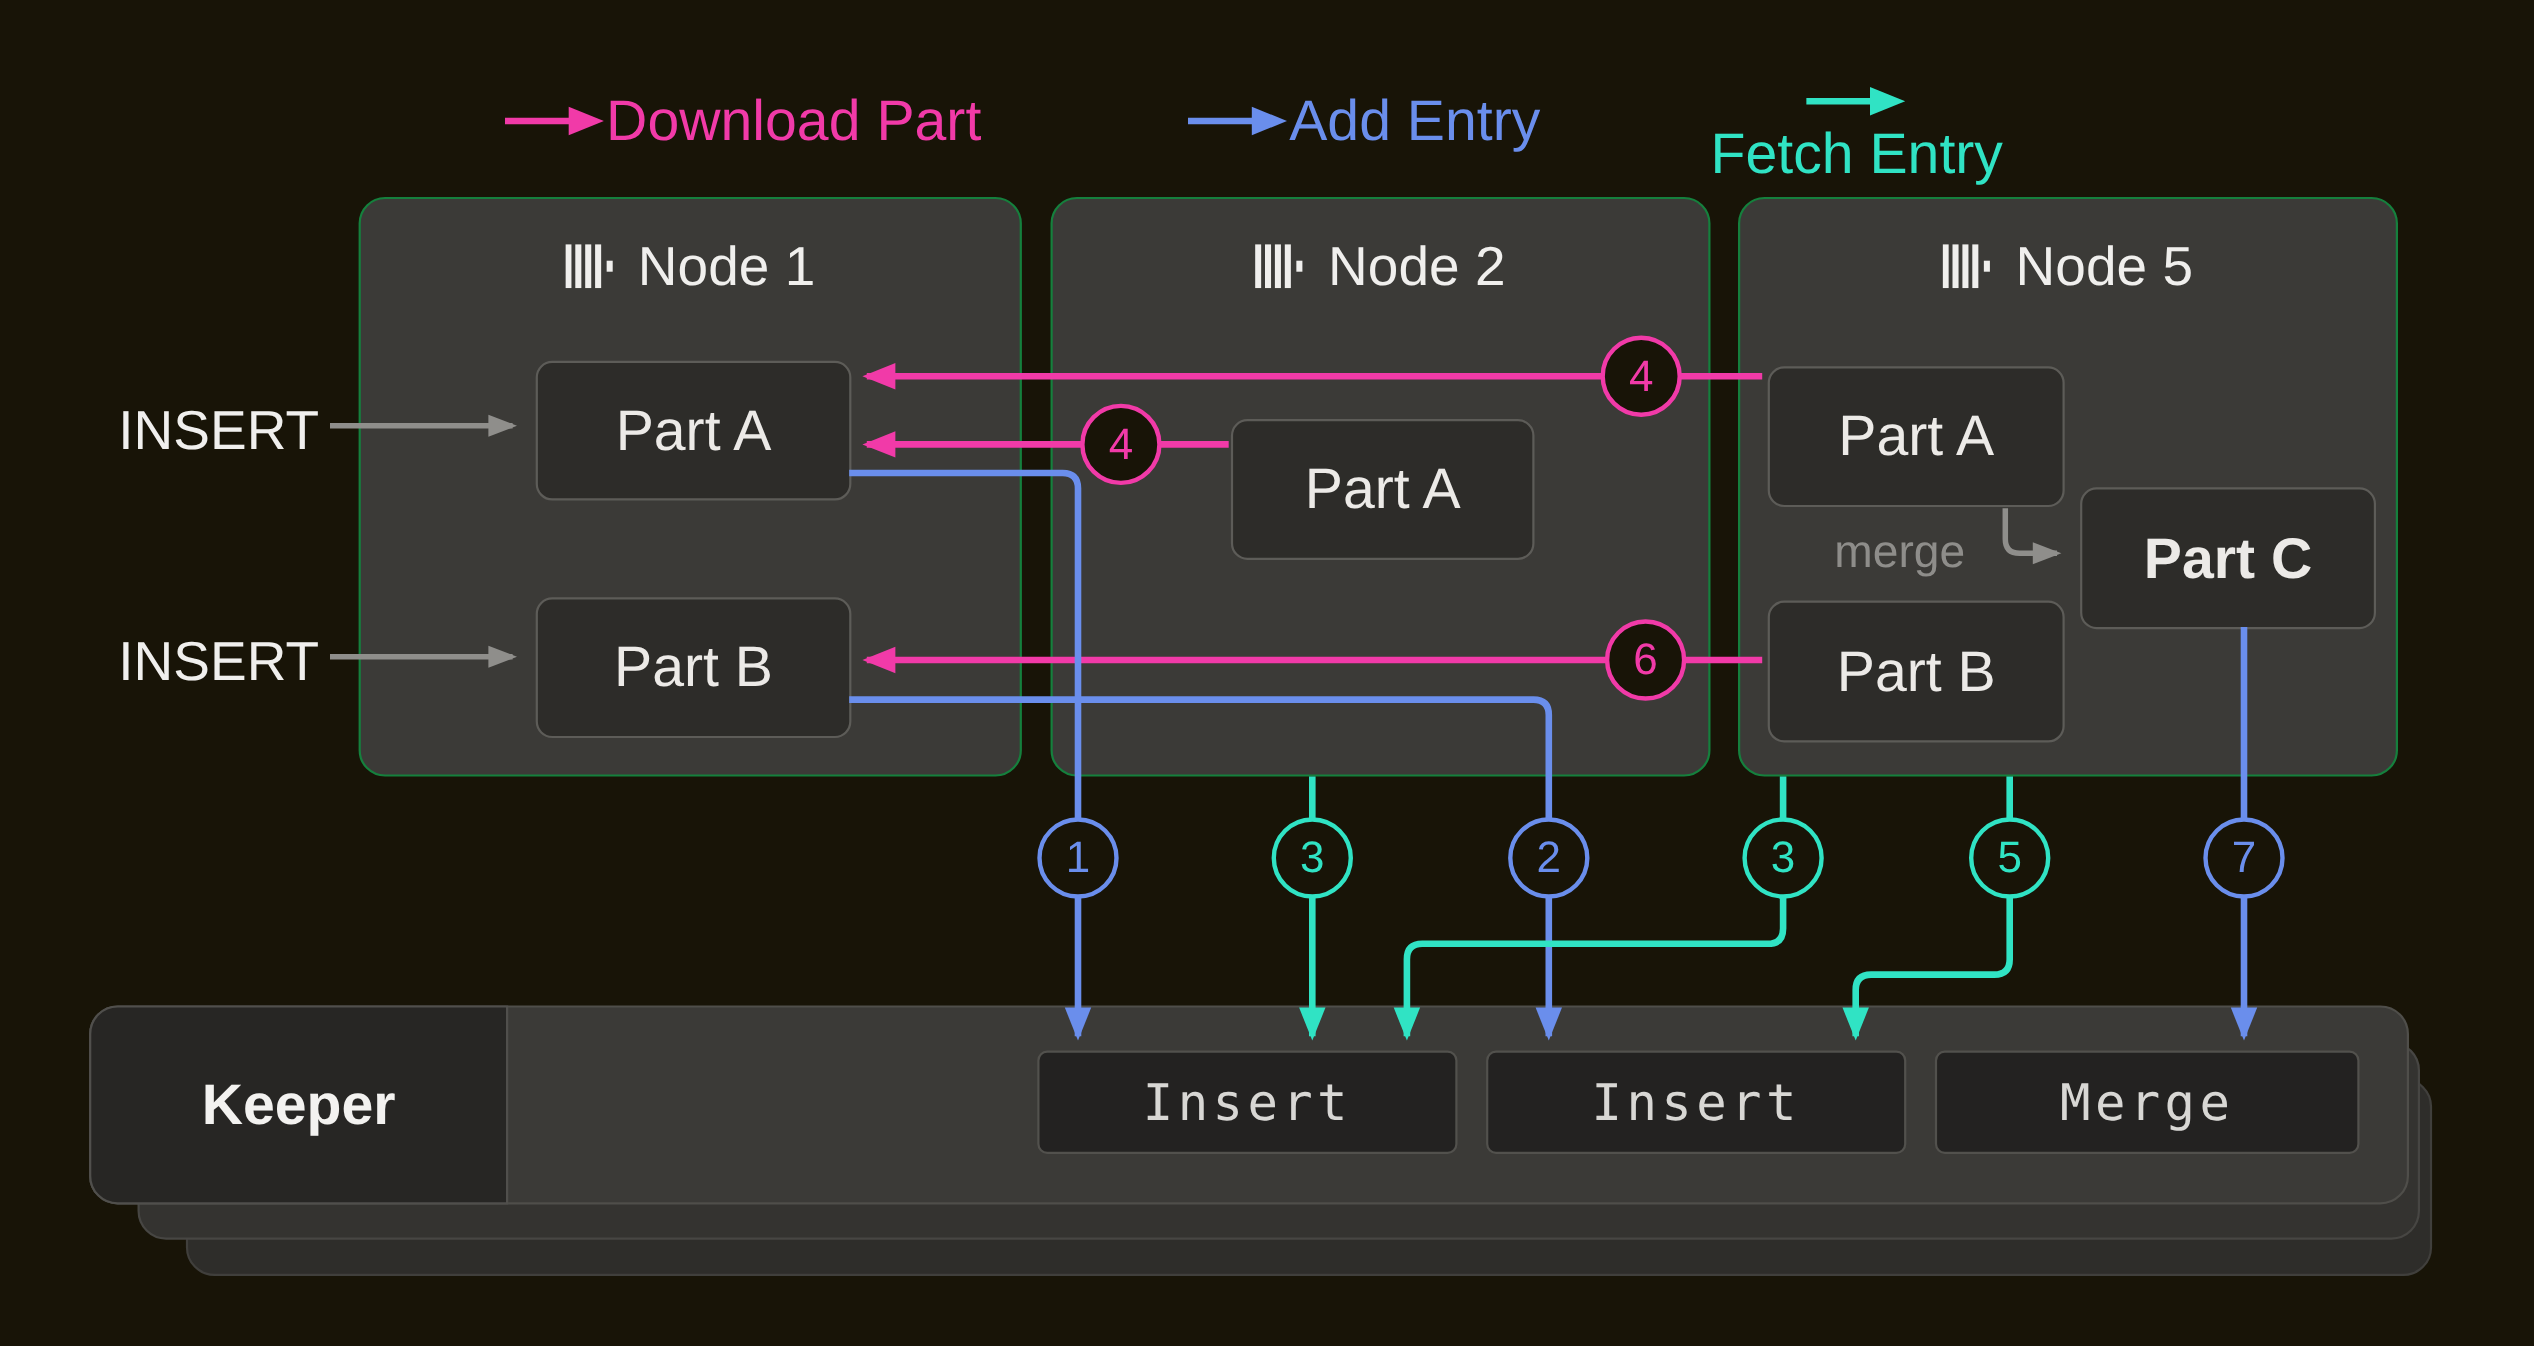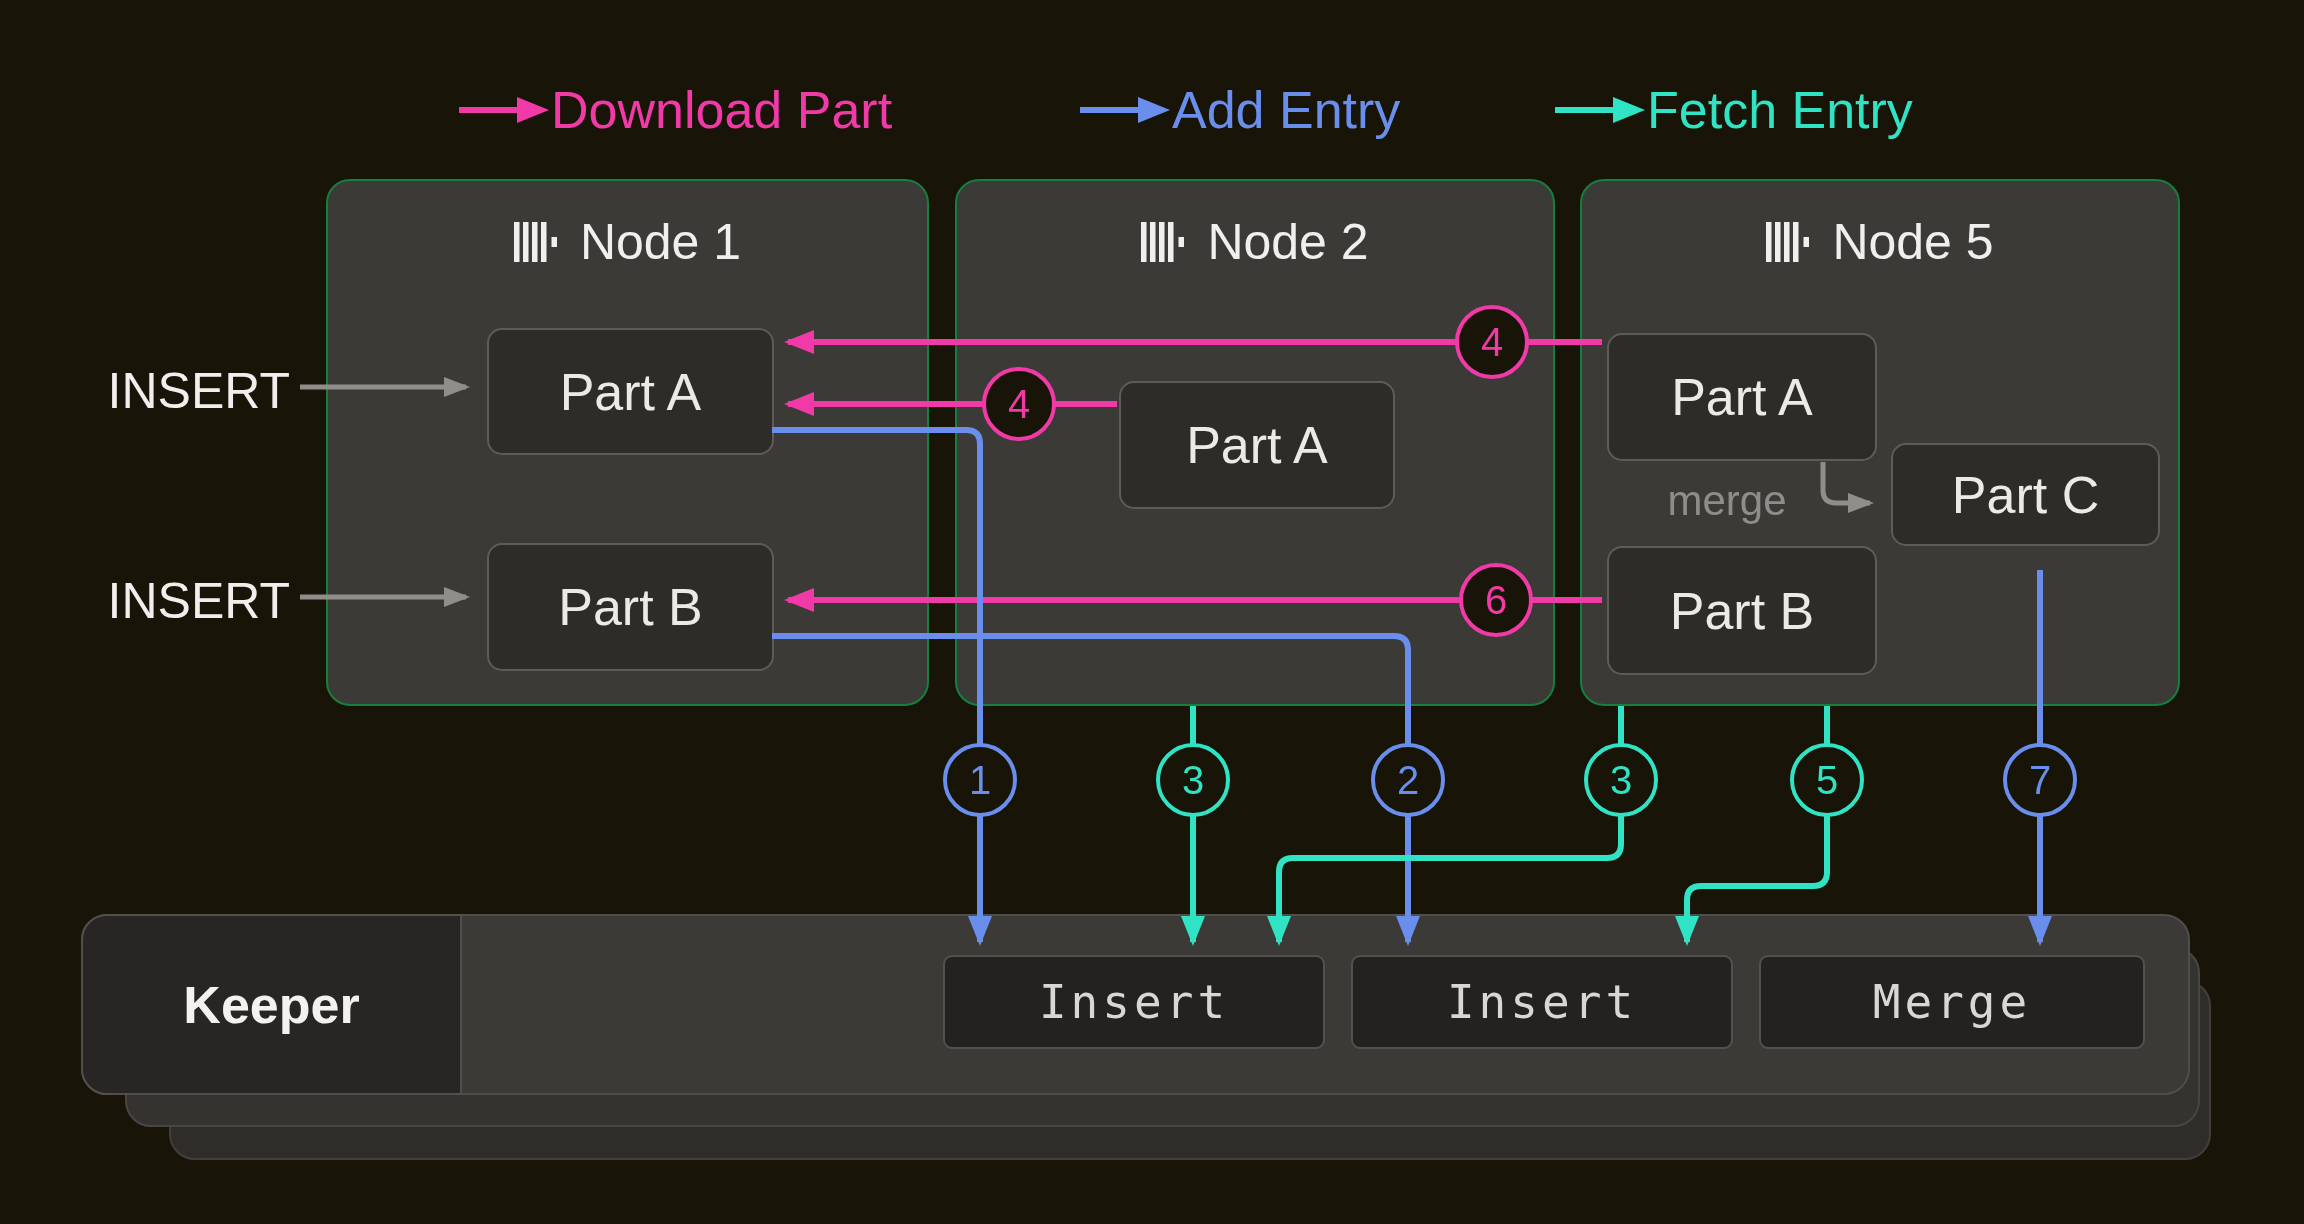--- a/index.html
+++ b/index.html
@@ -6,42 +6,42 @@
   html,body { background:#181407; }
   body { font-family:"Liberation Sans", sans-serif; }
 
   .canvas { position:relative; width:2304px; height:1224px; background:#181407; overflow:hidden; }
 
   
   .legend-item { position:absolute; top:74px; height:72px; display:flex; align-items:center; 
                  font-size:52px; font-weight:500; }
   .legend-item.pink { color:#f13aa8; }
   .legend-item.blue { color:#6a8eec; }
-  .legend-item.teal { color:#30e3c4; }
+  .legend-item.teal { color:#30e3c4;flex-direction:column; }
   #legend-download { left:459px; }
   #legend-add      { left:1080px; }
   #legend-fetch    { left:1555px; }
 
   
   .node { position:absolute; top:179px; height:527px; background:#3b3a37; border:2px solid #15803d;
           border-radius:24px; z-index:1; }
   #node-1 { left:326px; width:603px; }
   #node-2 { left:955px; width:600px; }
   #node-3 { left:1580px; width:600px; }
   .node-title { position:absolute; top:32px; left:0; right:0; display:flex; justify-content:center;
                 align-items:center; gap:20px; font-size:50px; font-weight:500; color:#f0efed; }
   .part { position:absolute; background:#2d2c29; border:2px solid #5d5c58; border-radius:15px;
           display:flex; align-items:center; justify-content:center; font-size:52px; font-weight:500;
           color:#eceae7; }
   #n1-part-a { left:159px; top:147px; width:287px; height:127px; }
   #n1-part-b { left:159px; top:362px; width:287px; height:128px; }
   #n2-part-a { left:162px; top:200px; width:276px; height:128px; }
   #n3-part-a { left:25px;  top:152px; width:270px; height:128px; }
   #n3-part-b { left:25px;  top:365px; width:270px; height:129px; }
-  #n3-part-c { left:309px; top:262px; width:269px; height:103px; }
+  #n3-part-c { left:309px; top:262px; width:269px; height:129px;font-weight:bold; }
   .merge-label { position:absolute; left:45px; top:296px; width:200px; text-align:center;
                  font-size:42px; color:#8e8d8a; }
 
   
   .insert-label { position:absolute; left:50px; width:240px; text-align:right; font-size:50px;
                   font-weight:500; color:#f0efed; }
   #insert-1 { top:362px; }
   #insert-2 { top:572px; }
 
   

